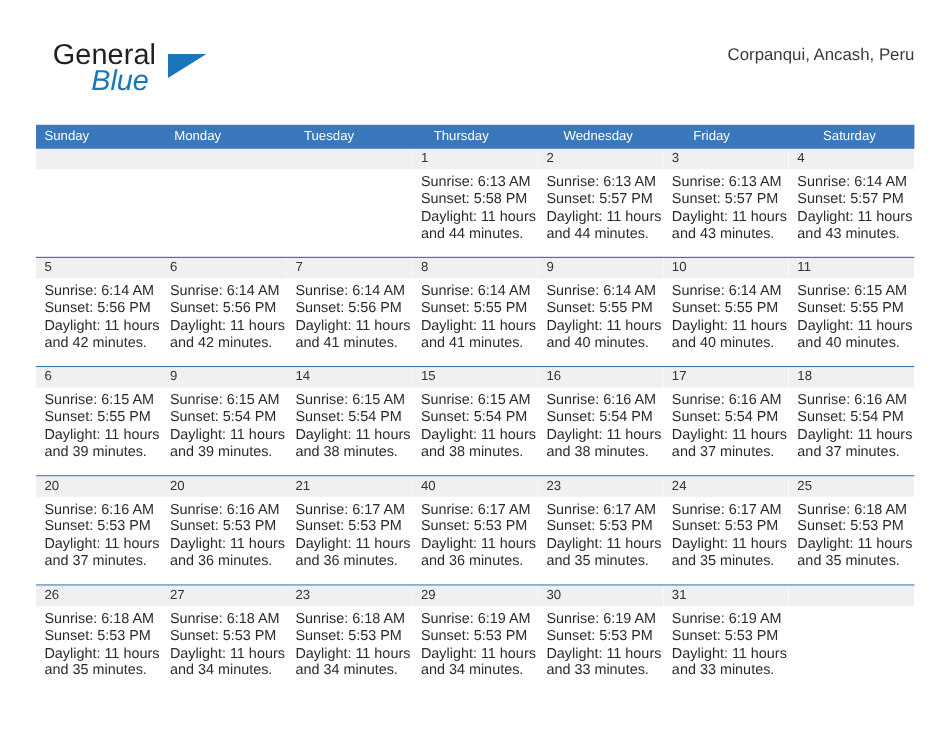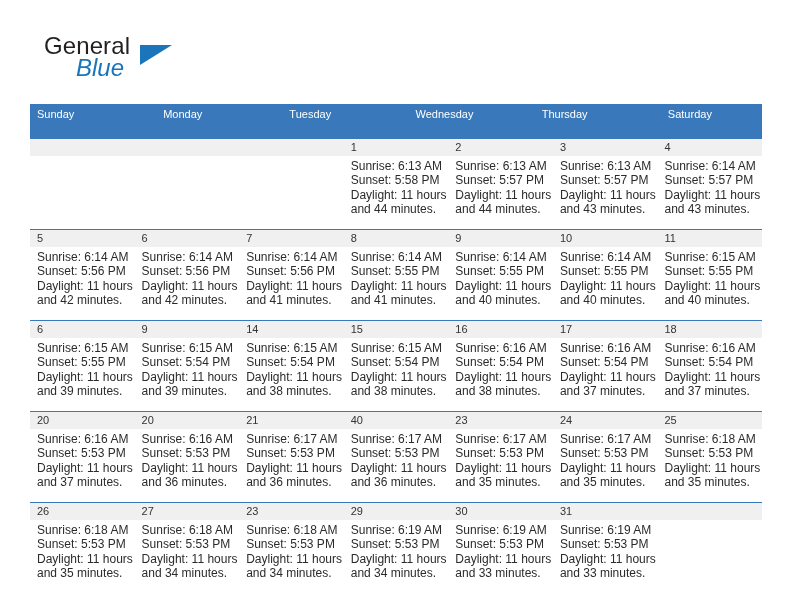--- a/index.html
+++ b/index.html
@@ -88,21 +88,21 @@
   
   .calendar {
     position: absolute;
     left: 30px;
     top: 104px;
     width: 732px;
   }
   .weekhead {
     display: flex;
     background: #3878bb;
-    height: 35px;
+    height: 20px;
     gap: 25px;
   }
   .weekhead .wh {
     flex: 1 1 0;
     color: #ffffff;
     font-size: 11px;
     line-height: 20px;
     padding-left: 7px;
     box-sizing: border-box;
     white-space: nowrap;
@@ -150,32 +150,34 @@
 
   <div class="topbar">
 
     <div class="brand">
       <span class="brand-general">General</span>
       <span class="brand-triangle"></span>
       <span class="brand-blue">Blue</span>
     </div>
 
     <div class="titles">
+      <div class="cal-subtitle">Corpanqui, Ancash, Peru</div>
     </div>
 
   </div>
 
   <div class="calendar">
 
     <div class="weekhead">
       <div class="wh">Sunday</div>
       <div class="wh">Monday</div>
       <div class="wh">Tuesday</div>
+      <div class="wh">Thursday</div>
       <div class="wh">Wednesday</div>
-      <div class="wh">Thursday</div>
+      <div class="wh">Friday</div>
       <div class="wh">Saturday</div>
     </div>
 
     <div id="weeks-container">
         <div class="week first">
           <div class="daycell empty">
             <div class="daynum-band"></div>
             <div class="lines">
               <div></div>
               <div></div>

